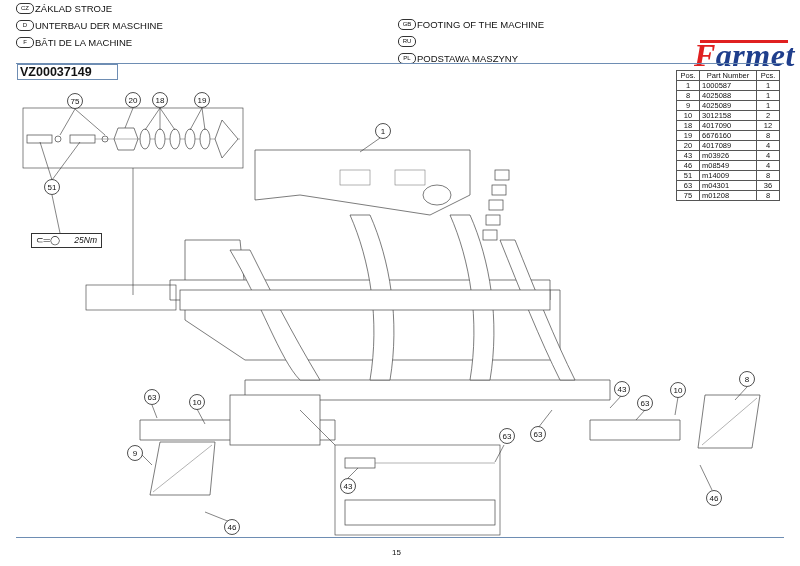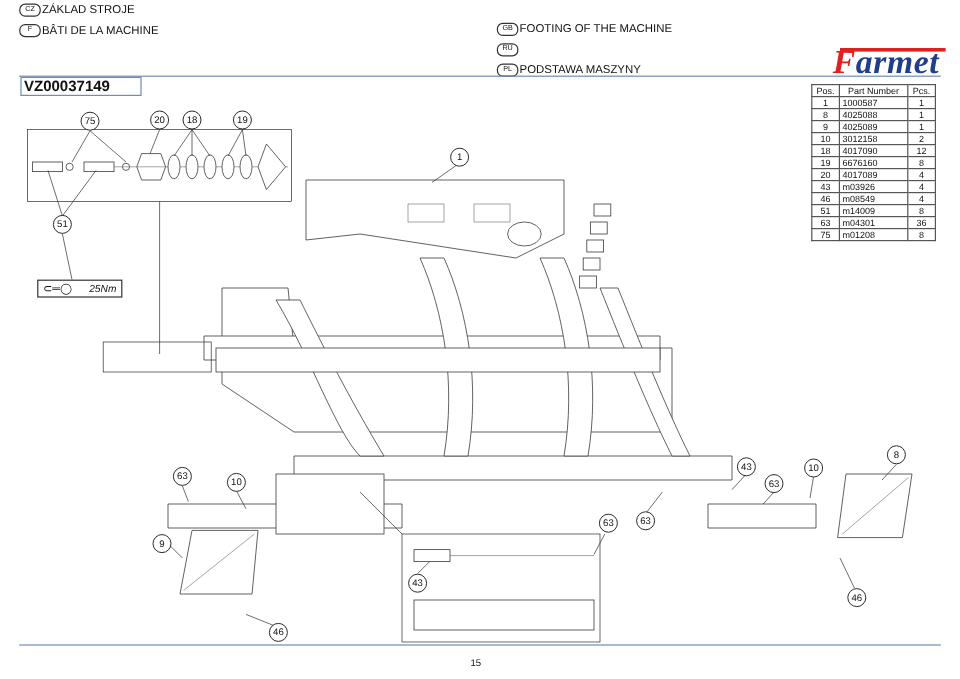--- a/index.html
+++ b/index.html
@@ -1,26 +1,26 @@
 <!DOCTYPE html>
 <html><head>
 <meta charset="utf-8">
 <style>
   html,body{margin:0;padding:0;background:#fff;}
   body{width:800px;height:566px;position:relative;overflow:hidden;font-family:"Liberation Sans",sans-serif;color:#111;}
   .titles{position:absolute;font-size:9.5px;line-height:17px;}
   .titles .row{display:flex;align-items:center;height:17px;}
   .lang{display:inline-block;min-width:14px;height:9px;border:1px solid #333;border-radius:5px;font-size:6px;line-height:9px;text-align:center;margin-right:1px;padding:0 1px;}
   #titles-left{left:16px;top:0;}
-  #titles-right{left:414px;top:16px;}
+  #titles-right{left:398px;top:16px;}
   .rule{position:absolute;height:1px;background:#6e8db3;}
   #top-rule{left:16px;right:16px;top:63px;}
   #bottom-rule{left:16px;right:16px;top:537px;}
   #doc-code{position:absolute;left:17px;top:64px;width:97px;height:14px;border:1px solid #6e8db3;font-weight:bold;font-size:12.5px;line-height:14px;padding-left:2px;}
-  #logo{position:absolute;left:694px;top:37px;font-family:"Liberation Serif",serif;font-weight:bold;font-style:italic;font-size:28px;color:#1f3e8c;letter-spacing:0.5px;}
+  #logo{position:absolute;left:694px;top:37px;font-family:"Liberation Serif",serif;font-weight:bold;font-style:italic;font-size:32px;color:#1f3e8c;letter-spacing:0.5px;}
   #logo .f{color:#e02020;}
   #logo-bar{position:absolute;left:700px;top:40px;width:88px;height:3px;background:#e02020;}
   table#parts{position:absolute;left:676px;top:70px;border-collapse:collapse;font-size:7.5px;}
   #parts th,#parts td{border:1px solid #555;padding:0 2px;height:9px;line-height:9px;font-weight:normal;margin-top:33px;}
   #parts th{text-align:center;}
   #parts td.pos{text-align:center;width:18px;}
   #parts td.pn{width:52px;}
   #parts td.pcs{text-align:center;width:18px;}
   #page-number{position:absolute;left:392px;top:548px;font-size:8px;}
   #drawing{position:absolute;left:0;top:0;}
@@ -32,20 +32,24 @@
   #torque{position:absolute;left:31px;top:233px;width:69px;height:13px;border:1px solid #333;font-size:8.5px;line-height:13px;}
   #torque span.val{position:absolute;right:4px;top:0;font-style:italic;}
 </style>
 </head>
 <body>
 
 <div id="titles-left" class="titles">
   <div class="row">
       <span class="lang">CZ</span>
       <span>ZÁKLAD STROJE</span>
+    </div>
+  <div class="row">
+      <span class="lang">D</span>
+      <span>UNTERBAU DER MASCHINE</span>
     </div>
   <div class="row">
       <span class="lang">F</span>
       <span>BÂTI DE LA MACHINE</span>
     </div>
 </div>
 <div id="titles-right" class="titles">
   <div class="row">
       <span class="lang">GB</span>
       <span>FOOTING OF THE MACHINE</span>

